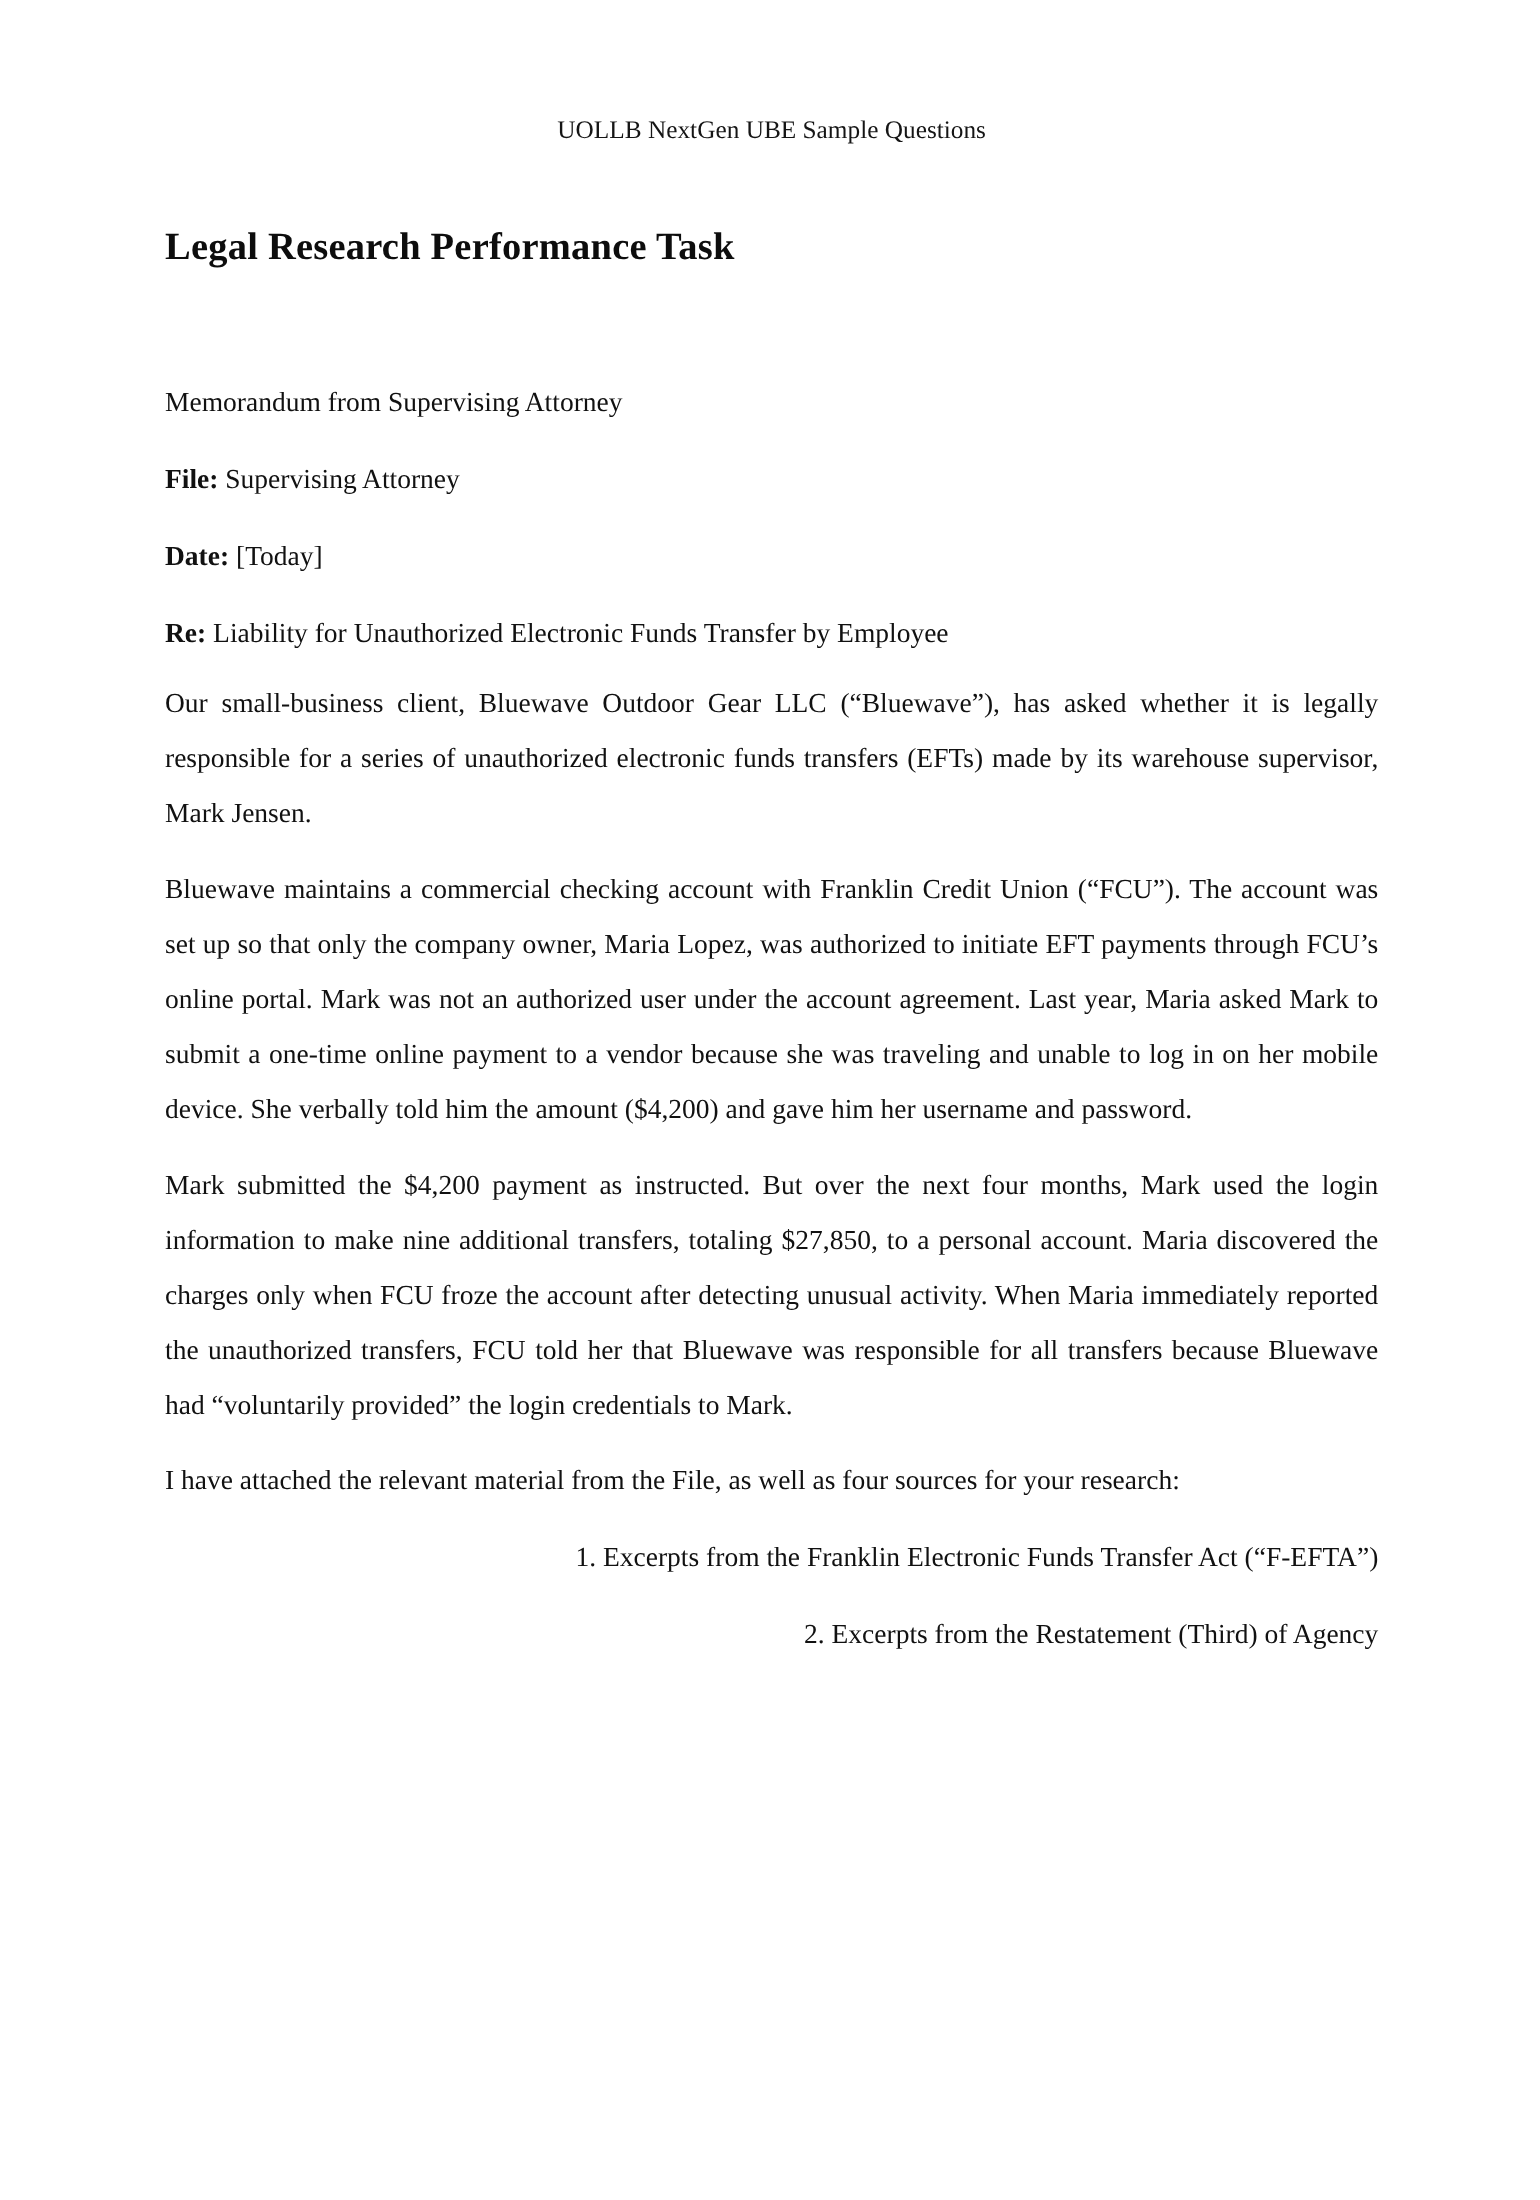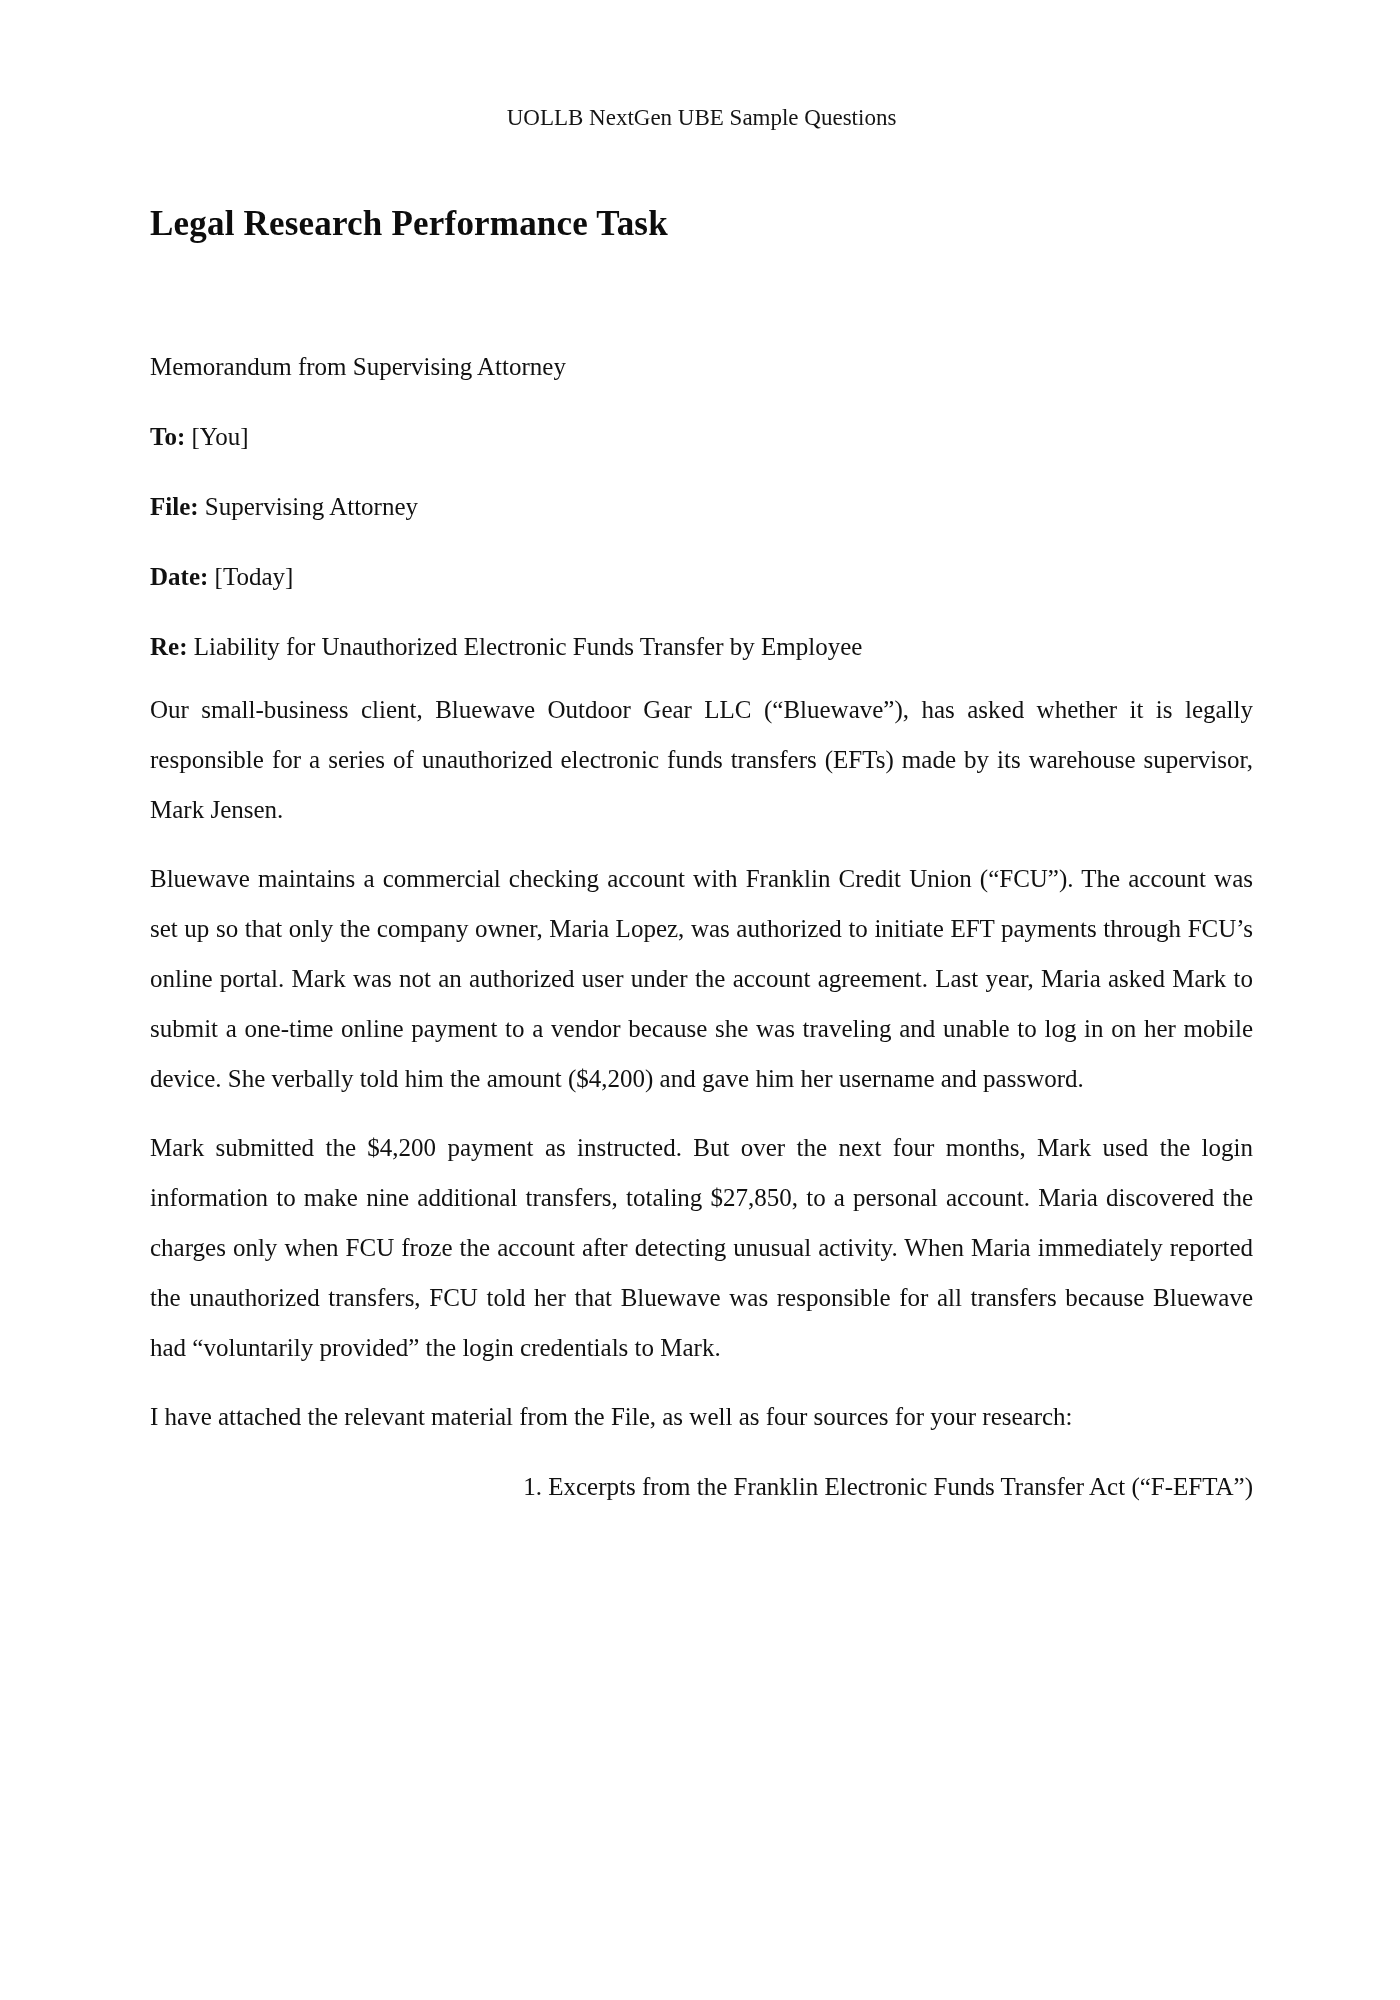--- a/index.html
+++ b/index.html
@@ -84,24 +84,20 @@
 
 <div class="page">
   <div class="content">
 
     <div class="running-header">UOLLB NextGen UBE Sample Questions</div>
 
     <h1 class="doc-title">Legal Research Performance Task</h1>
 
     <div class="memo-heading">Memorandum from Supervising Attorney</div>
 
-    <p class="memo-field">
-      <span class="label">To:</span>
-      <span>[You]</span>
-    </p>
 
     <p class="memo-field">
       <span class="label">File:</span>
       <span>Supervising Attorney</span>
     </p>
 
     <p class="memo-field">
       <span class="label">Date:</span>
       <span>[Today]</span>
     </p>

